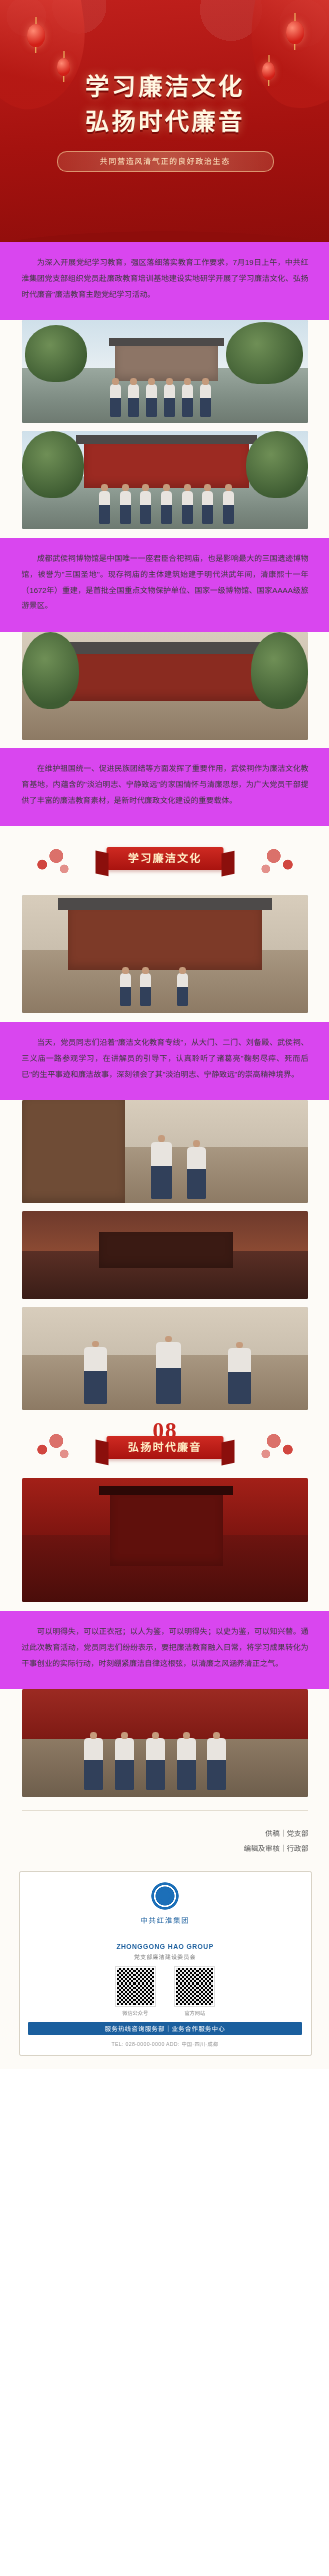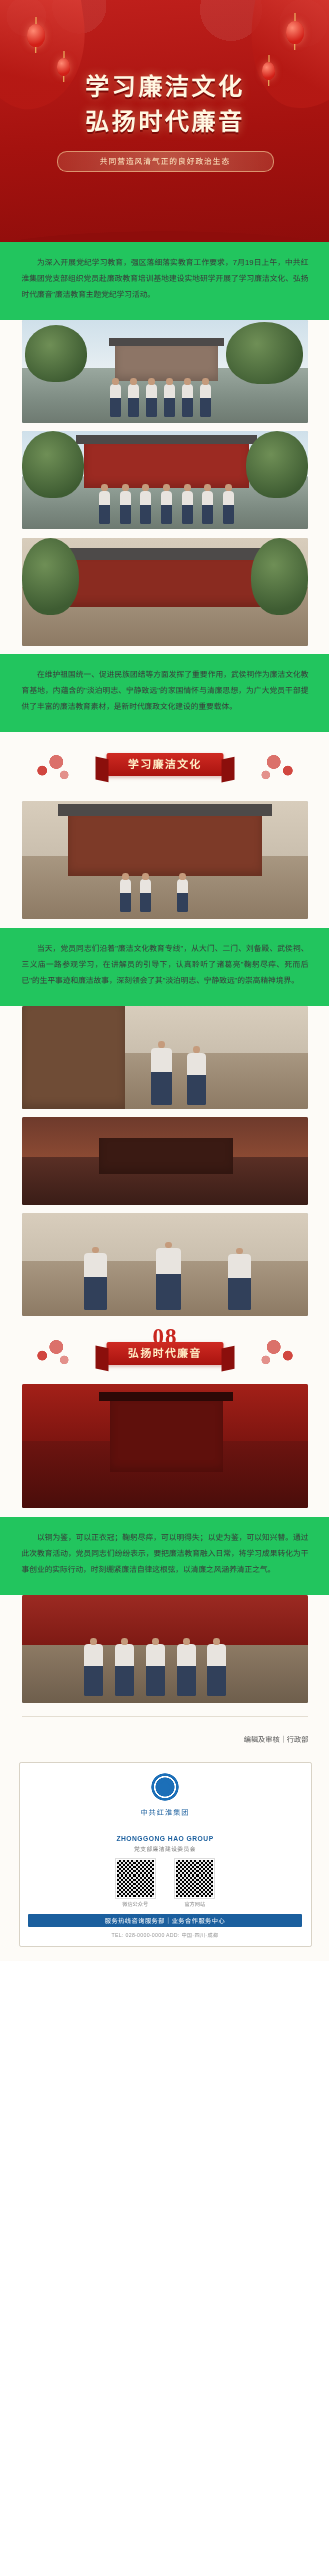--- a/index.html
+++ b/index.html
@@ -114,21 +114,21 @@
   }
   .header .bottom-wave {
     position: absolute;
     left: 0; bottom: -0.5px;
     width: 330px; height: 46px;
     background: radial-gradient(ellipse 120% 100% at 50% 120%, #8e0d0b 45%, transparent 46%);
   }
 
   
   .intro {
-    background: #22c55e;
+    background: #d946ef;
     padding: 13.4px 21.6px 10.3px;
   }
   .para {
     font-size: 7.7px;
     line-height: 2.05;
     color: #3a3a3a;
     text-align: justify;
     text-indent: 2em;
     margin: 0 0 7.2px 0;
   }
@@ -392,20 +392,23 @@
     <div class="person" style="left:77px;"></div>
     <div class="person" style="left:98px;"></div>
     <div class="person" style="left:118px;"></div>
     <div class="person" style="left:139px;"></div>
     <div class="person" style="left:160px;"></div>
     <div class="person" style="left:180px;"></div>
     <div class="person" style="left:201px;"></div>
   </div>
 
 
+  <div class="intro">
+    <p class="para">成都武侯祠博物馆是中国唯一一座君臣合祀祠庙，也是影响最大的三国遗迹博物馆，被誉为"三国圣地"。现存祠庙的主体建筑始建于明代洪武年间，清康熙十一年（1672年）重建，是首批全国重点文物保护单位、国家一级博物馆、国家AAAA级旅游景区。</p>
+  </div>
 
   <div class="photo indoor" style="width:286px;height:108px;">
     <div class="sky"></div>
     <div class="ground"></div>
     <div class="bldg" style="left:31px;top:20.6px;width:225px;height:49px;background:#8a2b20;"></div>
     <div class="roof" style="left:20.6px;top:10.3px;width:245px;height:12.4px;"></div>
     <div class="tree" style="left:0;top:0;width:57px;height:77px;"></div>
     <div class="tree" style="right:0;top:0;width:57px;height:77px;"></div>
   </div>
 
@@ -464,37 +467,38 @@
   </div>
 
   <div class="photo red" style="width:286px;height:124px;margin-top:4.1px;">
     <div class="sky"></div>
     <div class="ground"></div>
     <div class="bldg" style="left:88px;top:15.5px;width:113px;height:72px;background:#5f100c;"></div>
     <div class="roof" style="left:77px;top:7.2px;width:134px;height:9.3px;background:#2c0806;"></div>
   </div>
 
   <div class="intro">
-    <p class="para">以铜为鉴，可以正衣冠；鞠躬尽瘁，可以明得失；以史为鉴，可以知兴替。通过此次教育活动，党员同志们纷纷表示，要把廉洁教育融入日常，将学习成果转化为干事创业的实际行动，时刻绷紧廉洁自律这根弦，以清廉之风涵养清正之气。</p>
+    <p class="para">可以明得失，可以正衣冠；以人为鉴，可以明得失；以史为鉴，可以知兴替。通过此次教育活动，党员同志们纷纷表示，要把廉洁教育融入日常，将学习成果转化为干事创业的实际行动，时刻绷紧廉洁自律这根弦，以清廉之风涵养清正之气。</p>
   </div>
 
   <div class="photo" style="width:286px;height:108px;">
     <div class="sky" style="background:linear-gradient(180deg,#9c2a22,#7e1a14);"></div>
     <div class="ground" style="background:linear-gradient(180deg,#8d7a64,#6e5e4c);"></div>
     <div class="person" style="left:62px;bottom:6%;height:52px;width:18.5px;"></div>
     <div class="person" style="left:93px;bottom:6%;height:52px;width:18.5px;"></div>
     <div class="person" style="left:124px;bottom:6%;height:52px;width:18.5px;"></div>
     <div class="person" style="left:155px;bottom:6%;height:52px;width:18.5px;"></div>
     <div class="person" style="left:185px;bottom:6%;height:52px;width:18.5px;"></div>
   </div>
 
 
   <div class="divider"></div>
 
   <div class="sign">
+    <div>供稿｜党支部</div>
     <div>编辑及审核｜行政部</div>
   </div>
 
   <div class="footer">
     <div class="logo-mark"></div>
     <div class="cn-name">中共红淮集团</div>
     <div class="en-name">ZHONGGONG HAO GROUP</div>
     <div class="sub-name">党支部廉洁建设委员会</div>
 
     <div class="qr-row">

